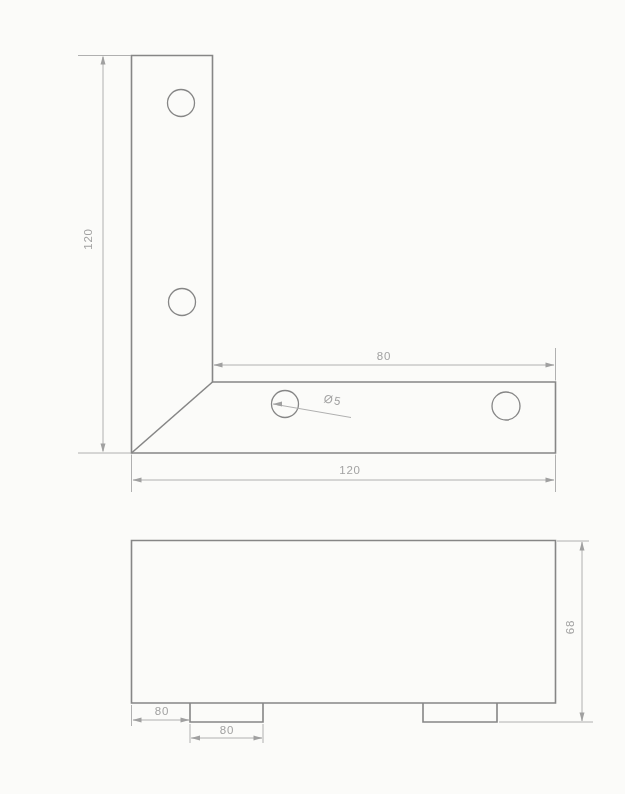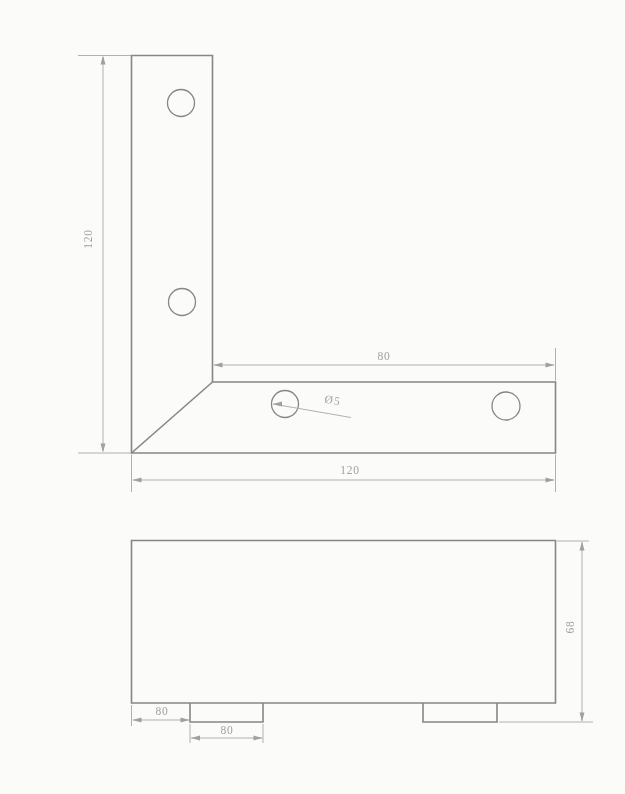--- a/index.html
+++ b/index.html
@@ -11,21 +11,20 @@
     height: 794px;
     background: #fbfbf9;
     font-family: "Liberation Sans", sans-serif;
     overflow: hidden;
   }
   .sheet {
     position: relative;
     width: 625px;
     height: 794px;
     background: #fbfbf9;
-    font-family: Liberation Serif, serif;
   }
   .sheet svg {
     position: absolute;
     left: 0;
     top: 0;
   }
   .dim-label {
     position: absolute;
     font-size: 11.5px;
     font-weight: 400;

